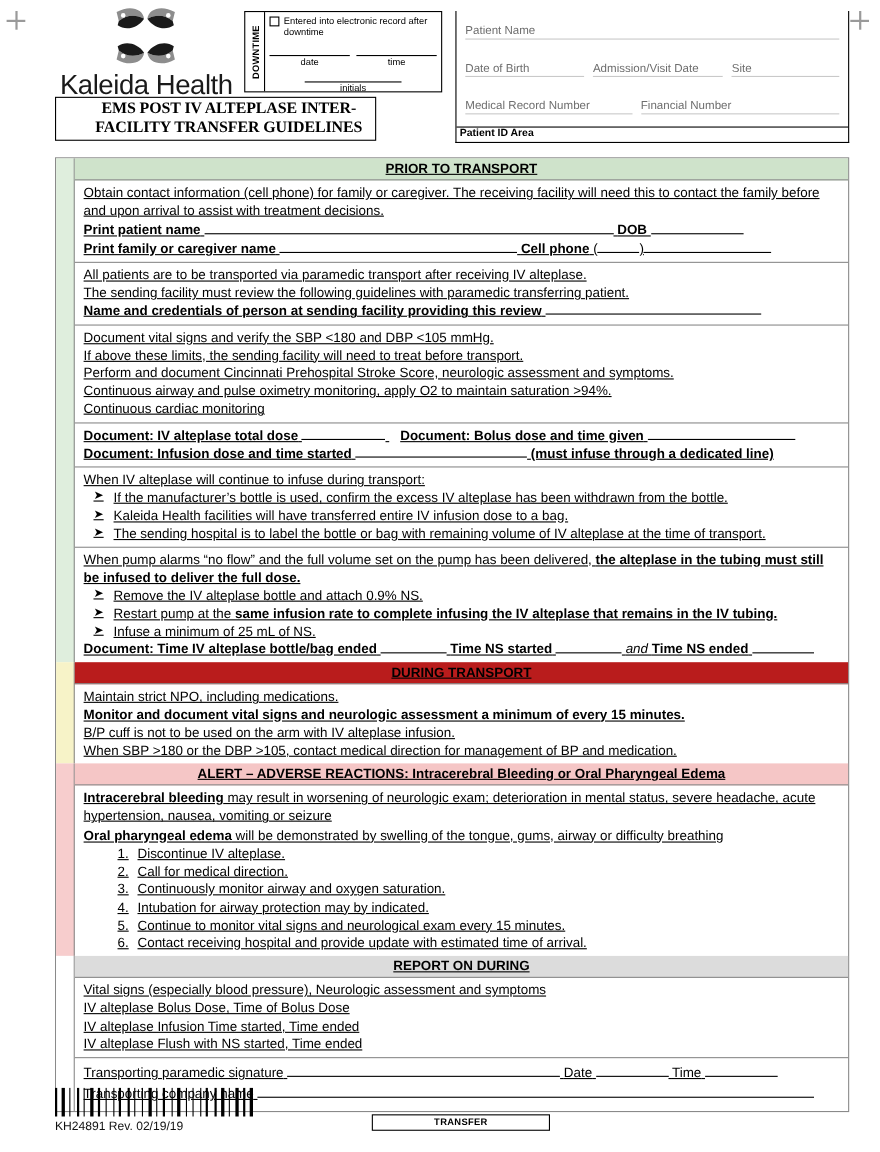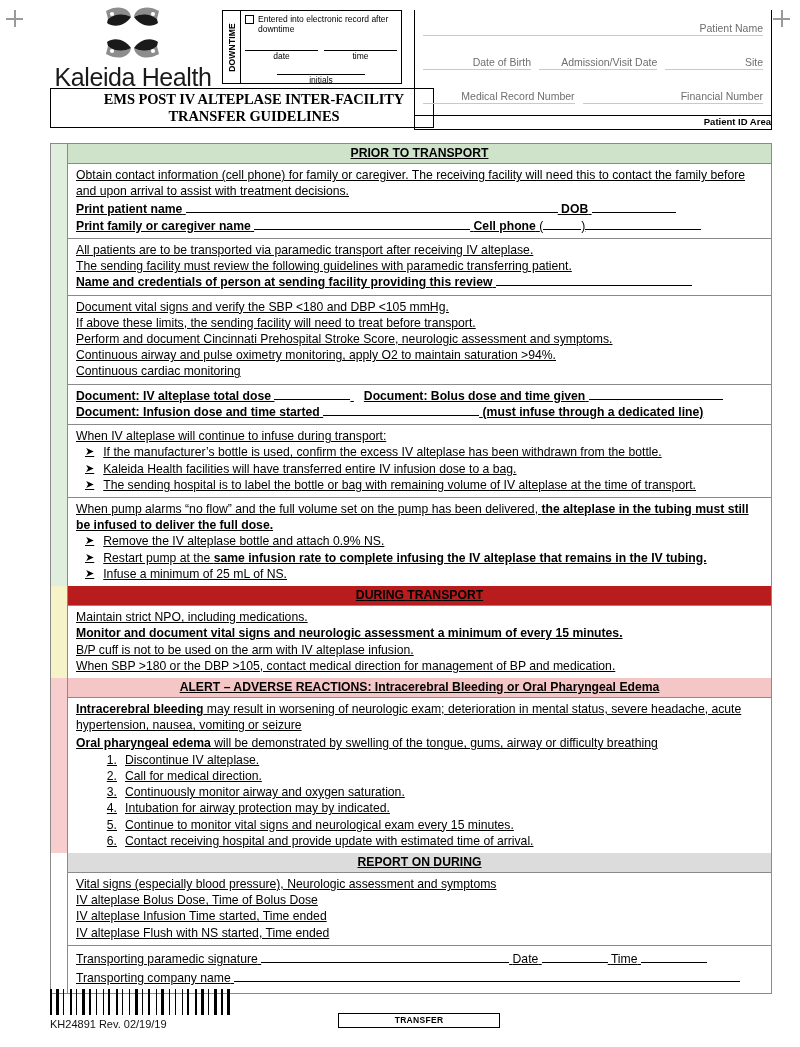--- a/index.html
+++ b/index.html
@@ -113,21 +113,21 @@
     position: absolute;
     left: 36px; right: 36px; top: 52px;
     text-align: center;
     font-size: 8.5px;
   }
 
   
   .title-box {
     position: absolute;
     left: 50px; top: 88px;
-    width: 384px; height: 40px;
+    width: 292px; height: 40px;
     border: 1.2px solid #000;
     box-sizing: border-box;
     display: flex;
     align-items: center;
     justify-content: flex-start;
     text-align: center;
     padding-left: 24px;
   }
   .title-box-inner {
     font-family: "Liberation Serif", serif;
@@ -138,21 +138,20 @@
   }
 
   
   .pid-box {
     position: absolute;
     left: 414px; top: 10px;
     width: 358px; height: 120px;
     border: 1.3px solid #000;
     border-top: none;
     box-sizing: border-box;
-    text-align: right;
   }
   .pid-row {
     position: absolute;
     left: 8px; right: 8px;
     display: flex;
     gap: 8px;
   }
   .pid-r1 { top: 10px; }
   .pid-r2 { top: 44px; }
   .pid-r3 { top: 78px; }
@@ -471,20 +470,29 @@
           </li>
           <li>
             <span class="mk">➤</span>
             <span><span>Restart pump at the </span><span class="b">same infusion rate to complete infusing the IV alteplase that remains in the IV tubing.</span></span>
           </li>
           <li>
             <span class="mk">➤</span>
             <span>Infuse a minimum of 25 mL of NS.</span>
           </li>
         </ul>
+        <p>
+          <span class="b">Document: Time IV alteplase bottle/bag ended</span>
+          <span class="rule" style="width:60px"></span>
+          <span class="b">Time NS started</span>
+          <span class="rule" style="width:60px"></span>
+          <span class="i">and</span>
+          <span class="b">Time NS ended</span>
+          <span class="rule" style="width:56px"></span>
+        </p>
       </div>
 
     </div>
   </div>
 
   <div class="band">
     <div class="band-strip" id="strip-yellow" style="background: rgb(247, 243, 200);"></div>
     <div class="band-content">
       <div class="sec-head" id="head-yellow" style="background: #b91c1c;">DURING TRANSPORT</div>
       <div class="blk">

